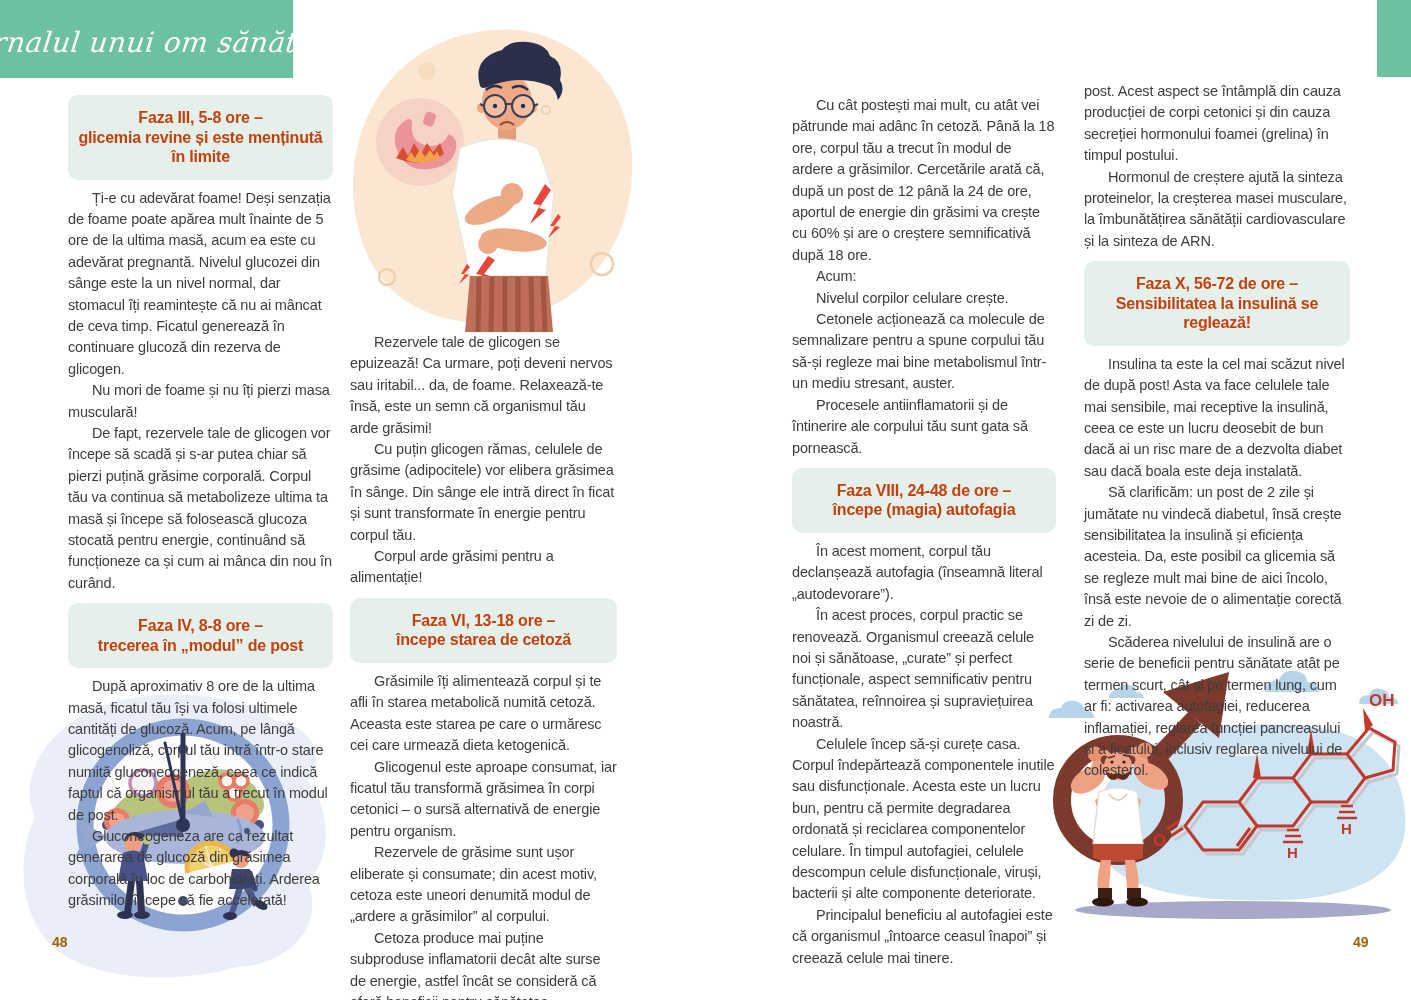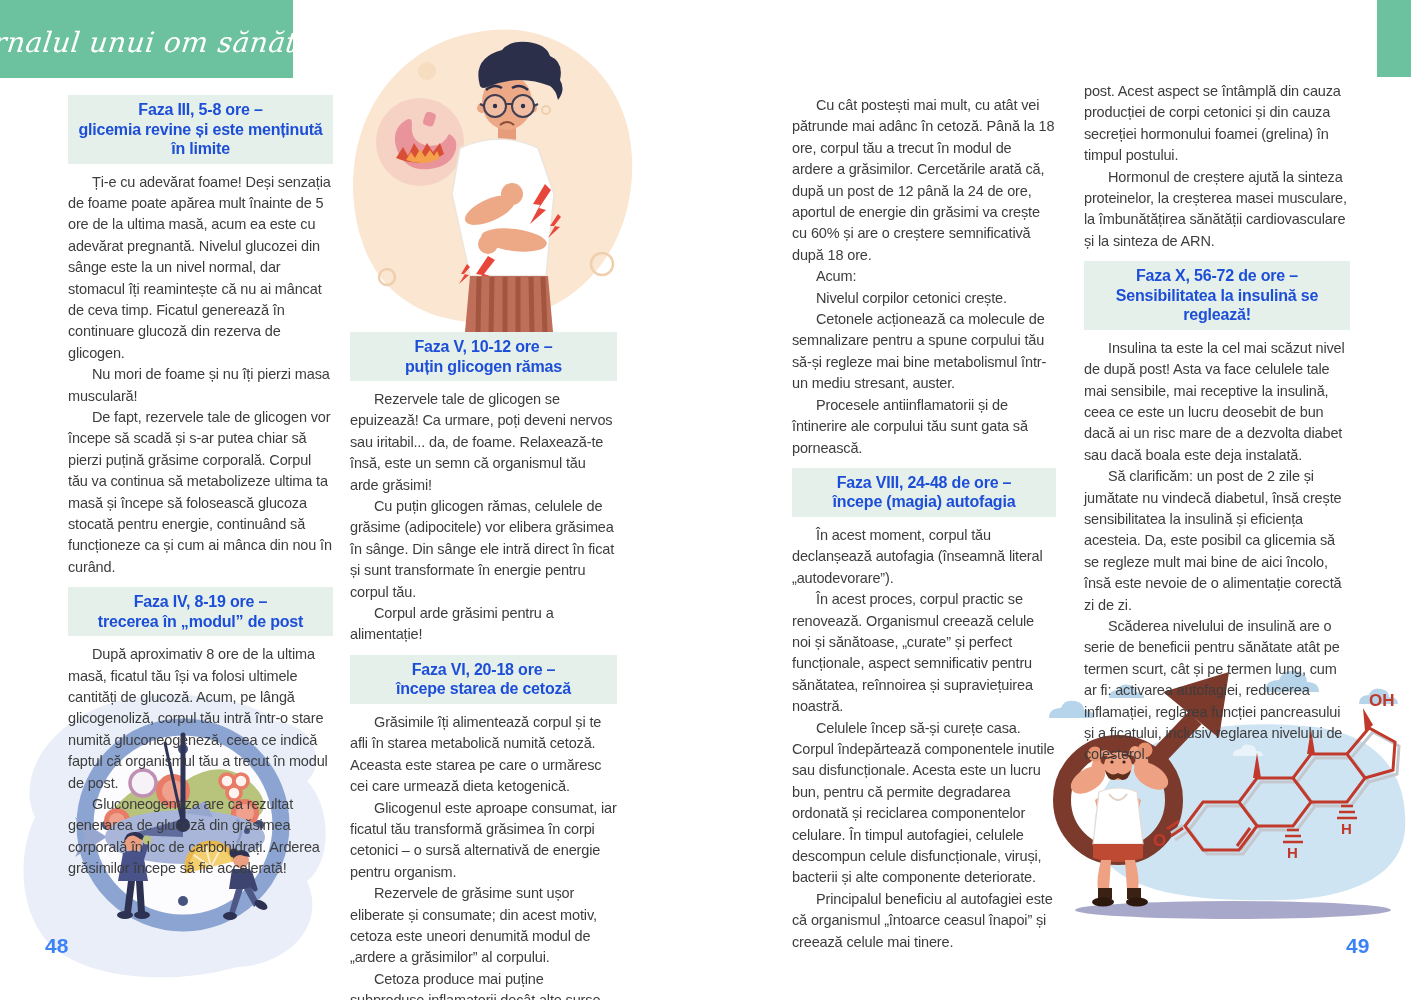--- a/index.html
+++ b/index.html
@@ -6,28 +6,28 @@
   .spread{position:relative;width:1411px;height:1000px;background:#ffffff;overflow:hidden;
           font-family:"Liberation Sans",sans-serif;}
   .banner{position:absolute;left:0;top:0;width:293px;height:78px;background:#6cc19f;
           display:flex;align-items:center;justify-content:center;padding-top:6px;box-sizing:border-box;}
   .banner-title{font-family:"DejaVu Serif",serif;font-style:italic;font-size:28px;color:#ffffff;
           transform:skewX(-7deg);white-space:nowrap;letter-spacing:.5px;}
   .edge-bar{position:absolute;left:1377px;top:0;width:34px;height:77px;background:#6cc19f;}
   .col{position:absolute;font-size:14.5px;line-height:21.4px;color:#3d3d3d;letter-spacing:-0.15px;}
   .col p{margin:0;text-indent:24px;}
   .col p.cont{text-indent:0;}
-  .section-head{margin:9px 0 8px;background:#e5f0ea;color:#1d4ed8;font-weight:700;font-size:16px;
-          line-height:19.5px;padding:5px 2px;text-align:center;letter-spacing:-0.2px;}
+  .section-head{margin:9px 0 8px;background:#e5f0ea;color:#c2410c;font-weight:700;font-size:16px;
+          line-height:19.5px;padding:13px 2px;text-align:center;letter-spacing:-0.2px;border-radius:10px;}
   .section-head:first-child{margin-top:0;}
   #col1{left:68px;top:95px;width:265px;}
   #col2{left:350px;top:332px;width:267px;}
   #col3{left:792px;top:95px;width:264px;}
   #col4{left:1084px;top:81px;width:266px;}
-  .pagenum{position:absolute;font-weight:700;font-size:21px;color:#3b82f6;}
+  .pagenum{position:absolute;font-weight:700;font-size:14px;color:#a16207;margin-left:7px;}
   #pn-left{left:45px;top:934px;}
   #pn-right{left:1346px;top:934px;}
   .illo{position:absolute;}
   #illo-man{left:340px;top:24px;width:305px;height:308px;}
   #illo-clock{left:15px;top:685px;width:320px;height:300px;}
   #illo-strong{left:1043px;top:660px;width:368px;height:280px;}
 </style>
 </head>
 <body>
 
@@ -228,47 +228,43 @@
 
   <div id="col1" class="col">
       <div class="section-head">
         <div>Faza III, 5-8 ore –</div>
         <div>glicemia revine și este menținută în limite</div>
       </div>
       <p>Ți-e cu adevărat foame! Deși senzația de foame poate apărea mult înainte de 5 ore de la ultima masă, acum ea este cu adevărat pregnantă. Nivelul glucozei din sânge este la un nivel normal, dar stomacul îți reamintește că nu ai mâncat de ceva timp. Ficatul generează în continuare glucoză din rezerva de glicogen.</p>
       <p>Nu mori de foame și nu îți pierzi masa musculară!</p>
       <p>De fapt, rezervele tale de glicogen vor începe să scadă și s-ar putea chiar să pierzi puțină grăsime corporală. Corpul tău va continua să metabolizeze ultima ta masă și începe să folosească glucoza stocată pentru energie, continuând să funcționeze ca și cum ai mânca din nou în curând.</p>
       <div class="section-head">
-        <div>Faza IV, 8-19 ore –</div>
+        <div>Faza IV, 8-8 ore –</div>
         <div>trecerea în „modul” de post</div>
       </div>
       <p>După aproximativ 8 ore de la ultima masă, ficatul tău își va folosi ultimele cantități de glucoză. Acum, pe lângă glicogenoliză, corpul tău intră într-o stare numită gluconeogeneză, ceea ce indică faptul că organismul tău a trecut în modul de post.</p>
       <p>Gluconeogeneza are ca rezultat generarea de glucoză din grăsimea corporală în loc de carbohidrați. Arderea grăsimilor începe să fie accelerată!</p>
     </div>
   <div id="col2" class="col">
-      <div class="section-head">
-        <div>Faza V, 10-12 ore –</div>
-        <div>puțin glicogen rămas</div>
-      </div>
       <p>Rezervele tale de glicogen se epuizează! Ca urmare, poți deveni nervos sau iritabil... da, de foame. Relaxează-te însă, este un semn că organismul tău arde grăsimi!</p>
       <p>Cu puțin glicogen rămas, celulele de grăsime (adipocitele) vor elibera grăsimea în sânge. Din sânge ele intră direct în ficat și sunt transformate în energie pentru corpul tău.</p>
       <p>Corpul arde grăsimi pentru a alimentație!</p>
       <div class="section-head">
-        <div>Faza VI, 20-18 ore –</div>
+        <div>Faza VI, 13-18 ore –</div>
         <div>începe starea de cetoză</div>
       </div>
       <p>Grăsimile îți alimentează corpul și te afli în starea metabolică numită cetoză. Aceasta este starea pe care o urmăresc cei care urmează dieta ketogenică.</p>
       <p>Glicogenul este aproape consumat, iar ficatul tău transformă grăsimea în corpi cetonici – o sursă alternativă de energie pentru organism.</p>
       <p>Rezervele de grăsime sunt ușor eliberate și consumate; din acest motiv, cetoza este uneori denumită modul de „ardere a grăsimilor” al corpului.</p>
       <p>Cetoza produce mai puține subproduse inflamatorii decât alte surse de energie, astfel încât se consideră că oferă beneficii pentru sănătatea organismului: inimă, vase de sânge, creier etc.</p>
     </div>
   <div id="col3" class="col">
       <p>Cu cât postești mai mult, cu atât vei pătrunde mai adânc în cetoză. Până la 18 ore, corpul tău a trecut în modul de ardere a grăsimilor. Cercetările arată că, după un post de 12 până la 24 de ore, aportul de energie din grăsimi va crește cu 60% și are o creștere semnificativă după 18 ore.</p>
       <p>Acum:</p>
-      <p>Nivelul corpilor cetonici crește.</p>
+      <p>Nivelul corpilor celulare crește.</p>
       <p>Cetonele acționează ca molecule de semnalizare pentru a spune corpului tău să-și regleze mai bine metabolismul într-un mediu stresant, auster.</p>
       <p>Procesele antiinflamatorii și de întinerire ale corpului tău sunt gata să pornească.</p>
       <div class="section-head">
         <div>Faza VIII, 24-48 de ore –</div>
         <div>începe (magia) autofagia</div>
       </div>
       <p>În acest moment, corpul tău declanșează autofagia (înseamnă literal „autodevorare”).</p>
       <p>În acest proces, corpul practic se renovează. Organismul creează celule noi și sănătoase, „curate” și perfect funcționale, aspect semnificativ pentru sănătatea, reînnoirea și supraviețuirea noastră.</p>
       <p>Celulele încep să-și curețe casa. Corpul îndepărtează componentele inutile sau disfuncționale. Acesta este un lucru bun, pentru că permite degradarea ordonată și reciclarea componentelor celulare. În timpul autofagiei, celulele descompun celule disfuncționale, viruși, bacterii și alte componente deteriorate.</p>
       <p>Principalul beneficiu al autofagiei este că organismul „întoarce ceasul înapoi” și creează celule mai tinere.</p>

